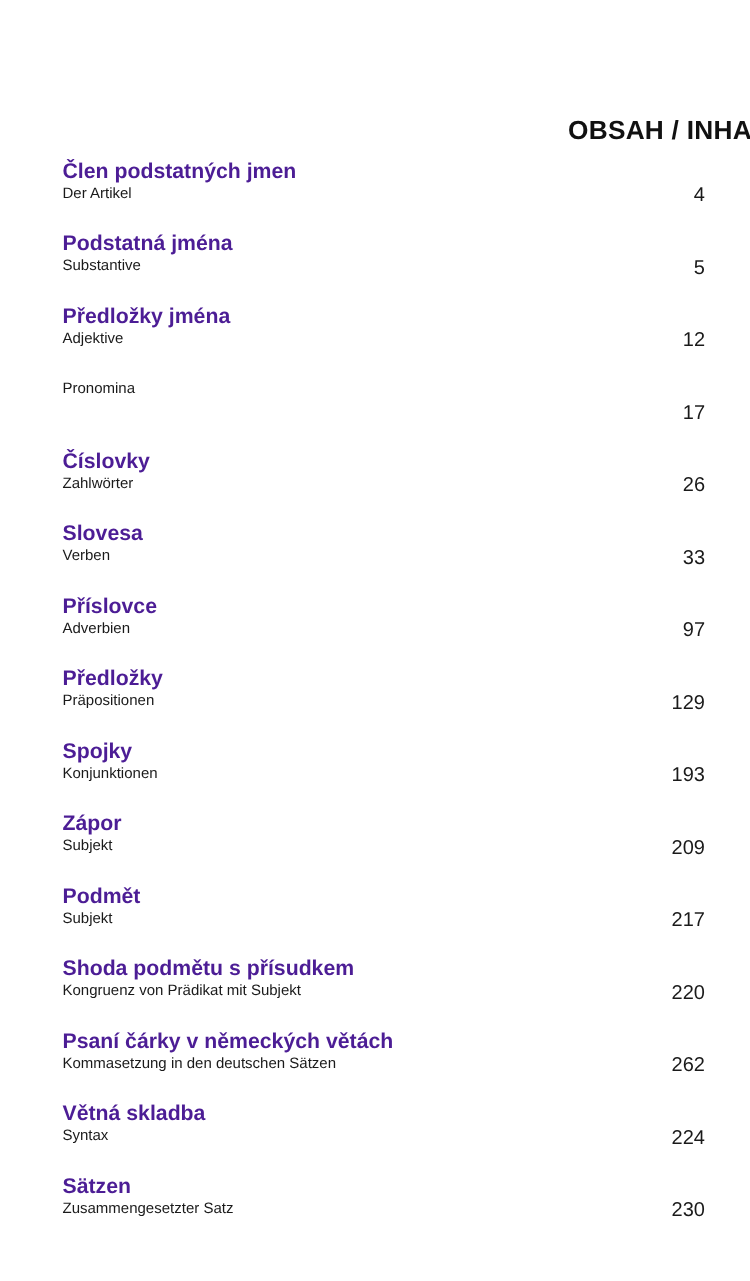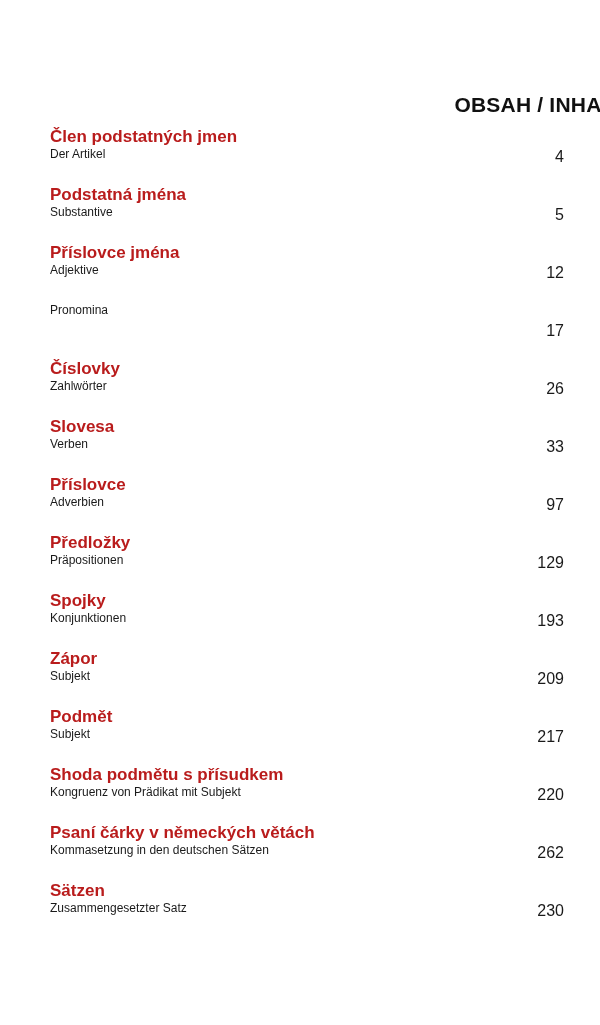--- a/index.html
+++ b/index.html
@@ -7,42 +7,42 @@
       width: 600px; height: 1025px; background: #ffffff; color: #1a1a1a;
       font-family: "Liberation Sans", "DejaVu Sans", sans-serif;
       position: relative; overflow: hidden;
     }
     .title {
       position: absolute; top: 93px; left: 0; width: 600px; text-align: right;
       font-weight: bold; font-size: 21px; letter-spacing: 0.2px; color: #111; padding-left: 26px;
     }
     .toc { position: absolute; top: 128px; left: 50px; width: 514px; }
     .entry { position: relative; height: 58px; }
-    .cz { font-weight: bold; font-size: 17px; line-height: 18px; color: #b91c1c; white-space: nowrap; }
+    .cz { font-weight: bold; font-size: 17px; line-height: 18px; color: #4c1d95; white-space: nowrap; }
     .de { font-size: 12px; line-height: 17px; color: #1a1a1a; white-space: nowrap; }
     .page { position: absolute; right: 0; top: 20px; font-size: 16px; line-height: 17px; color: #1a1a1a; }
   </style>
 </head>
 <body>
 
 <div class="title">OBSAH / INHALT</div>
 
 <div class="toc">
   <div class="entry">
       <div class="cz">Člen podstatných jmen</div>
       <div class="de">Der Artikel</div>
       <div class="page">4</div>
     </div>
   <div class="entry">
       <div class="cz">Podstatná jména</div>
       <div class="de">Substantive</div>
       <div class="page">5</div>
     </div>
   <div class="entry">
-      <div class="cz">Příslovce jména</div>
+      <div class="cz">Předložky jména</div>
       <div class="de">Adjektive</div>
       <div class="page">12</div>
     </div>
   <div class="entry">
       <div class="de">Pronomina</div>
       <div class="page">17</div>
     </div>
   <div class="entry">
       <div class="cz">Číslovky</div>
       <div class="de">Zahlwörter</div>
@@ -82,17 +82,22 @@
       <div class="cz">Shoda podmětu s přísudkem</div>
       <div class="de">Kongruenz von Prädikat mit Subjekt</div>
       <div class="page">220</div>
     </div>
   <div class="entry">
       <div class="cz">Psaní čárky v německých větách</div>
       <div class="de">Kommasetzung in den deutschen Sätzen</div>
       <div class="page">262</div>
     </div>
   <div class="entry">
+      <div class="cz">Větná skladba</div>
+      <div class="de">Syntax</div>
+      <div class="page">224</div>
+    </div>
+  <div class="entry">
       <div class="cz">Sätzen</div>
       <div class="de">Zusammengesetzter Satz</div>
       <div class="page">230</div>
     </div>
 </div>
 
 </body></html>

